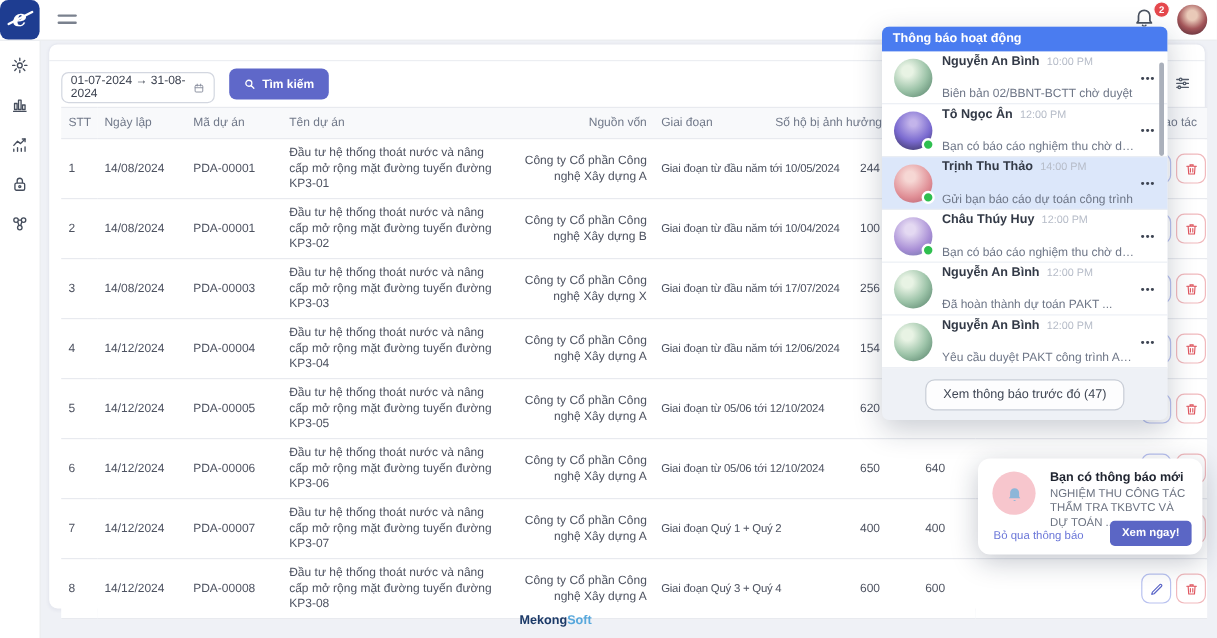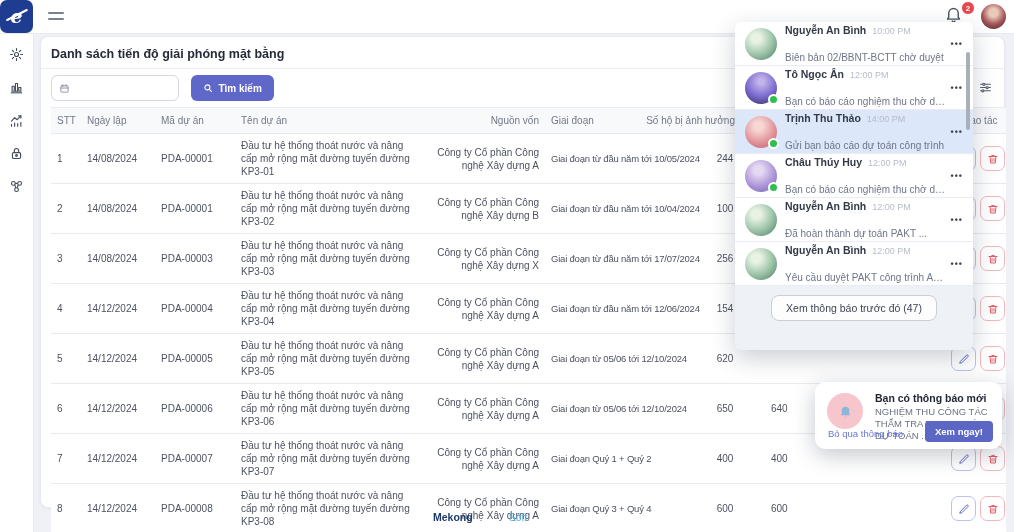--- a/index.html
+++ b/index.html
@@ -64,21 +64,21 @@
   th.th-act{text-align:center;}
   td.c-act{padding:0 0 0 1px;}
   .act-wrap{display:flex;gap:4px;align-items:center;}
   .btn-ic{width:25px;height:25px;border-radius:7px;background:#fff;display:flex;
     align-items:center;justify-content:center;cursor:pointer;padding:0;}
   .btn-ic svg{width:12px;height:12px;}
   .btn-ic.edit{border:1px solid #b9c2f0;color:#5e68c9;}
   .btn-ic.del{border:1px solid #f1b9bd;color:#e0565f;}
   
   .footer-brand{position:absolute;left:400px;top:478px;font-size:10.5px;font-weight:bold;}
-  .footer-brand .f1{color:#1c3a68;} .footer-brand .f2{color:#58a8dc;font-weight:400;padding-left:36px;}
+  .footer-brand .f1{color:#1c3a68;} .footer-brand .f2{color:#58a8dc;font-weight:700;}
   
   .notif-panel{position:absolute;left:735px;top:22px;width:238px;height:328px;background:#eef1f6;
     border-radius:6px;overflow:hidden;box-shadow:0 8px 24px rgba(20,30,60,.22);z-index:20;}
   .notif-header{height:21px;background:#4a7cf0;color:#fff;font-size:10.5px;font-weight:bold;
     line-height:21px;padding-left:9px;}
   .n-item{height:44px;background:#fff;border-bottom:1px solid #e9edf3;display:flex;
     align-items:center;padding:0 10px;box-sizing:border-box;cursor:pointer;}
   .n-item.hl{background:#dce7fa;}
   .n-av{width:32px;height:32px;border-radius:50%;margin-right:8px;position:relative;flex:none;}
   .n-av.dot::after{content:"";position:absolute;width:7px;height:7px;border-radius:50%;
@@ -93,21 +93,21 @@
   .n-time{font-size:9px;color:#b6bcc8;white-space:nowrap;}
   .n-msg{font-size:10px;color:#6e7687;margin-top:16px;white-space:nowrap;overflow:hidden;
     text-overflow:ellipsis;}
   .n-dots{font-size:9px;font-weight:bold;color:#3d4452;letter-spacing:1px;margin-left:5px;cursor:pointer;}
   .older-btn{display:block;margin:9px auto 0;background:#fdfdfe;border:1px solid #c8cdd6;
     border-radius:8px;padding:6px 14px;font-size:10.5px;color:#3f4654;cursor:pointer;
     font-family:inherit;}
   .notif-scrollbar{position:absolute;right:3px;top:30px;width:4px;height:78px;
     background:#aab0bb;border-radius:2px;cursor:grab;}
   
-  .toast{position:absolute;left:815px;top:382px;width:187px;height:67px;background:#fff;
+  .toast{position:absolute;left:815px;top:382px;width:187px;height:80px;background:#fff;
     border-radius:10px;box-shadow:0 6px 22px rgba(20,30,60,.25);z-index:25;}
   .toast-icon{position:absolute;left:12px;top:11px;width:36px;height:36px;border-radius:50%;
     background:#f7c6cd;display:flex;align-items:center;justify-content:center;}
   .toast-icon svg{width:15px;height:15px;color:#8db6d8;}
   .toast-title{position:absolute;left:60px;top:10px;font-size:10.5px;font-weight:bold;color:#1f2430;}
   .toast-msg{position:absolute;left:60px;top:24px;width:120px;font-size:9.5px;color:#6b7280;
     line-height:12px;}
   .toast-dismiss{position:absolute;left:13px;bottom:10px;font-size:9.5px;color:#6a76d8;cursor:pointer;}
   .toast-cta{position:absolute;right:9px;bottom:7px;background:#5b66c5;color:#fff;border:none;
     border-radius:4px;font-size:9.5px;font-weight:bold;padding:5px 10px;cursor:pointer;
@@ -169,25 +169,25 @@
       <circle cx="7" cy="7" r="3"></circle>
         <circle cx="17" cy="7" r="3"></circle>
         <circle cx="12" cy="17" r="3"></circle>
         <path d="M9.2 9.2l1.6 5M14.8 9.2l-1.6 5M10 7h4"></path>
     </svg>
   </div>
 </div>
 
 <div class="main">
   <div class="card">
-    <div class="title">Danh sách tiến độ giải phóng mặt bằng</div>
     <div class="divider"></div>
 
     <div class="filter-row">
       <div class="date-input">
+        <span>01-07-2024 → 31-08-2024</span>
         <svg viewBox="0 0 24 24" fill="none" stroke="currentColor" stroke-width="2" stroke-linecap="round">
           <rect x="4" y="6" width="16" height="14" rx="2"></rect>
             <path d="M4 11h16M8.5 3.5v4M15.5 3.5v4"></path>
         </svg>
       </div>
       <button class="search-btn">
         <svg viewBox="0 0 24 24" fill="none" stroke="currentColor" stroke-width="2.6" stroke-linecap="round">
           <circle cx="10.5" cy="10.5" r="6"></circle>
             <path d="M20.5 20.5l-5-5"></path>
         </svg>
@@ -431,20 +431,21 @@
     </table>
 
   </div>
 
   <div class="footer-brand">
     <span class="f1">Mekong</span><span class="f2">Soft</span>
   </div>
 </div>
 
 <div class="notif-panel">
+  <div class="notif-header">Thông báo hoạt động</div>
   <div id="notif-items">
       <div class="n-item">
         <div class="n-av av-teal"></div>
         <div class="n-body">
           <div class="n-top">
             <span class="n-name">Nguyễn An Bình</span>
             <span class="n-time">10:00 PM</span>
           </div>
           <div class="n-msg">Biên bản 02/BBNT-BCTT chờ duyệt</div>
         </div>

